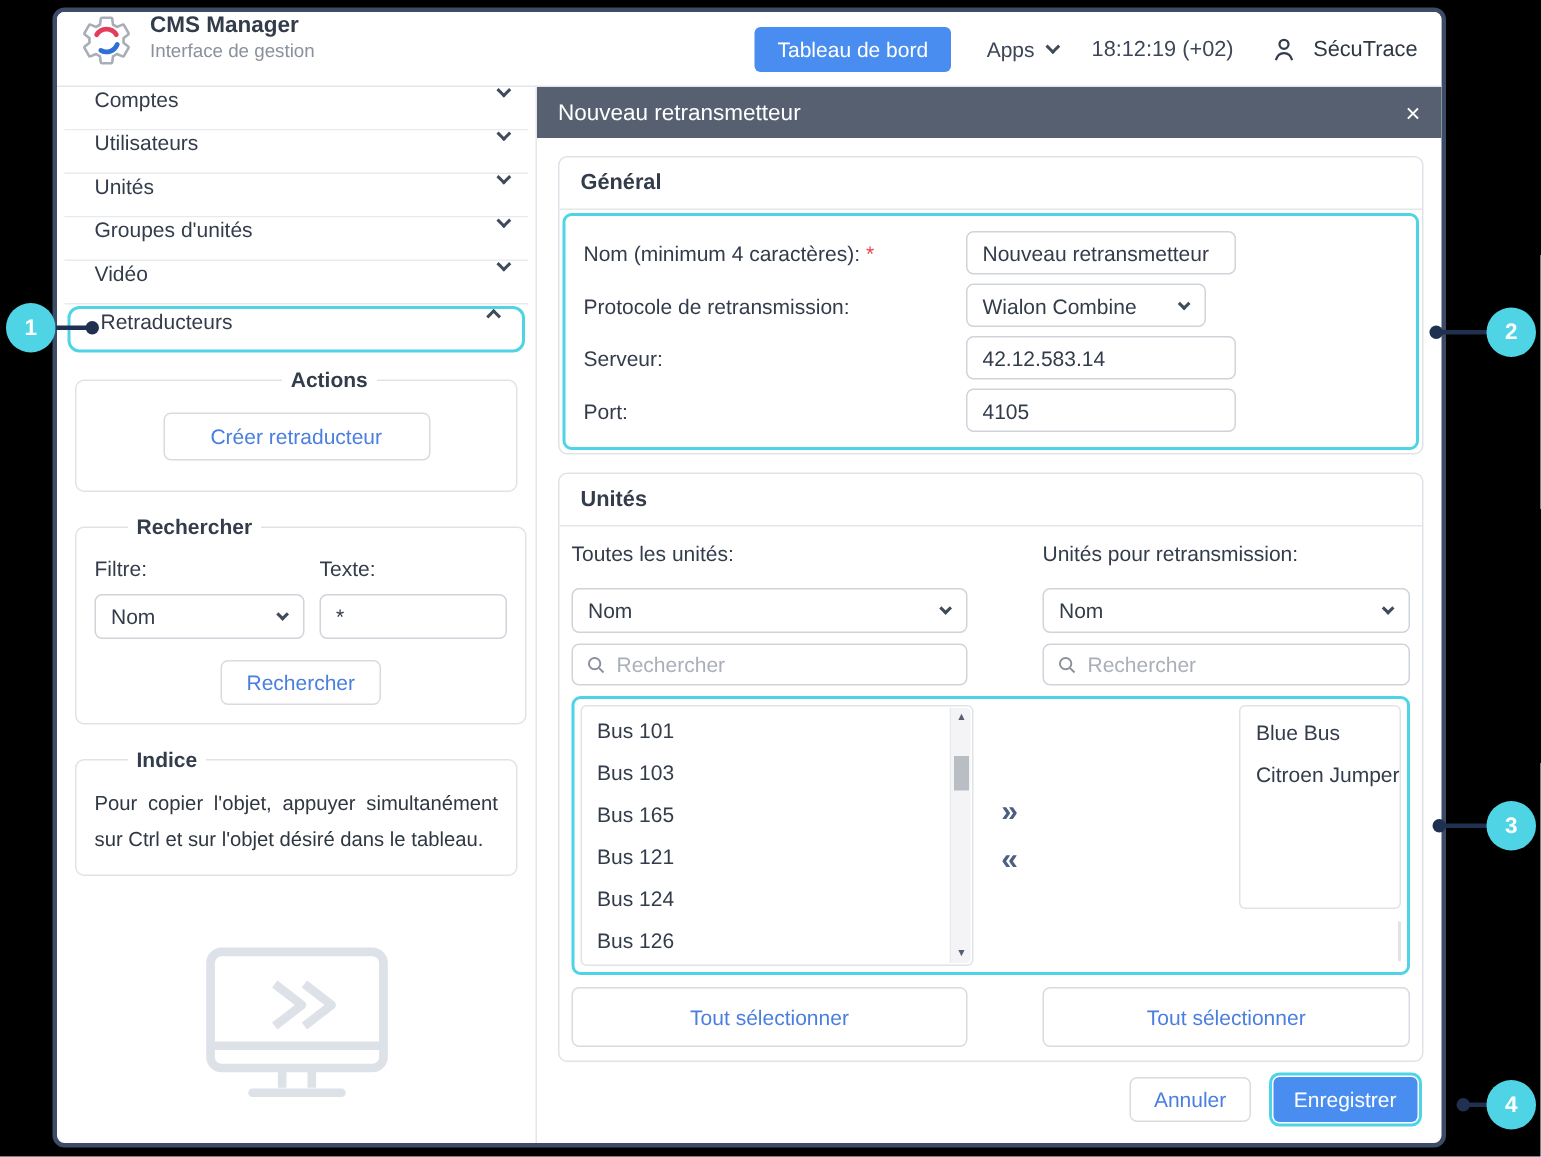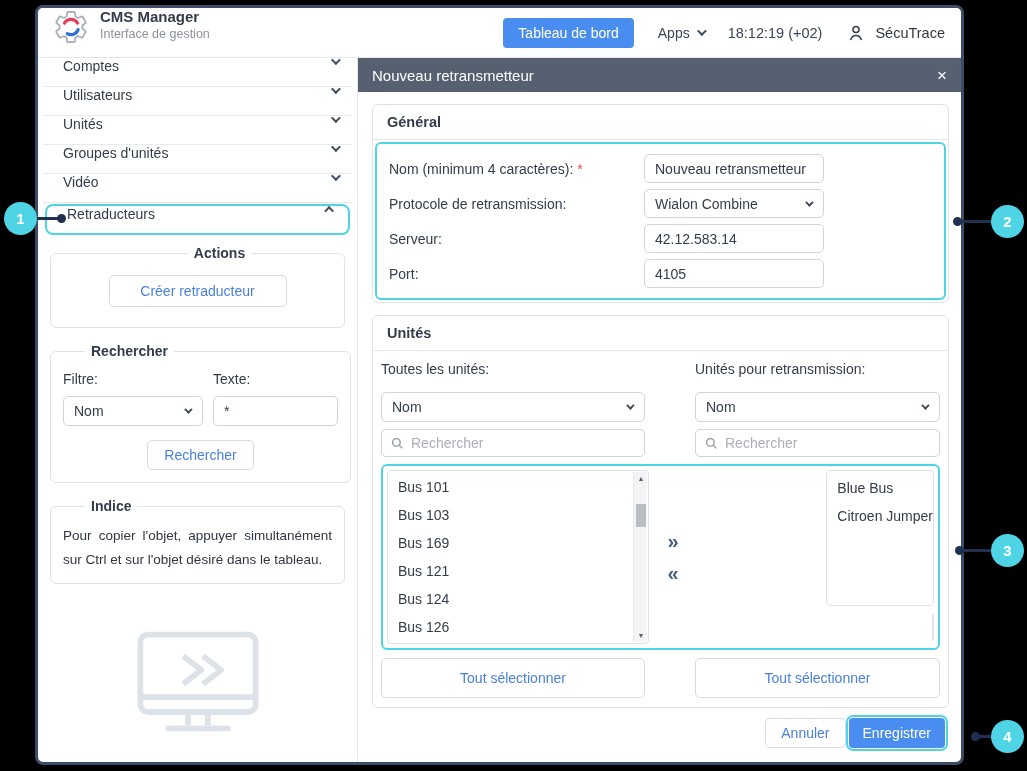--- a/index.html
+++ b/index.html
@@ -106,21 +106,21 @@
   }
   
   .general-highlight{margin:2px;border:2px solid var(--accent-cyan);border-radius:6px;padding:7px 12px;}
   .form-row{display:flex;align-items:center;height:35px;}
   .form-row label{flex:0 0 255px;font-size:14px;color:var(--text-dark);}
   .req{color:#e5484d;}
   .field-input{
     width:180px;height:29px;border:1px solid var(--border-input);border-radius:5px;
     padding:0 10px;font-size:14px;font-family:inherit;color:var(--text-dark);background:#fff;
   }
-  .field-select{width:180px;height:29px;}
+  .field-select{width:160px;height:29px;}
   
   .units-panel{margin-top:12px;flex:0 0 auto;}
   .units-body{padding:7px 8px 9px 8px;}
   .units-cols{display:flex;align-items:center;}
   .col-l{width:264px;flex:0 0 264px;}
   .col-m{width:50px;flex:0 0 50px;}
   .col-r{flex:1;min-width:0;}
   .col-label{font-size:14px;color:var(--text-dark);margin:3px 0 8px 0;}
   .units-cols + .units-cols{margin-top:7px;}
   .search-box{
@@ -164,21 +164,21 @@
     border:1px solid var(--panel-border);border-radius:4px;height:136px;
     padding-top:3px;background:#fff;overflow:hidden;
   }
   .gray-box{margin-top:8px;height:27px;background:#eceef1;border:1px solid #e0e3e7;border-radius:4px;}
   .select-all-row{display:flex;margin-top:8px;}
   .select-all-row .btn-outline{height:40px;padding:0;font-size:14px;}
   .select-all-row .btn-outline.left{width:264px;flex:0 0 264px;}
   .select-all-row .spacer{width:50px;flex:0 0 50px;}
   .select-all-row .btn-outline.right{flex:1;}
   
-  .modal-footer{margin-top:auto;display:flex;justify-content:flex-end;align-items:center;gap:3px;padding:10px 4px 4px 0;}
+  .modal-footer{margin-top:auto;display:flex;justify-content:flex-end;align-items:center;gap:15px;padding:10px 4px 4px 0;}
   .btn-cancel{background:#fff;border:1px solid #d8dce1;border-radius:5px;color:var(--link-blue);font-size:14px;font-family:inherit;padding:6px 15px;cursor:pointer;}
   .btn-save{
     background:var(--primary-blue);color:#fff;border:none;border-radius:4px;
     padding:7px 14px;font-size:14px;font-family:inherit;cursor:pointer;
     outline:2px solid var(--accent-cyan);outline-offset:1px;
   }
   
   .callout{
     position:absolute;width:33px;height:33px;border-radius:50%;
     background:var(--accent-cyan);color:#fff;font-size:15px;font-weight:bold;
@@ -376,21 +376,21 @@
                   <input type="text" placeholder="Rechercher" style="">
                 </div>
               </div>
             </div>
 
             <div class="transfer-highlight">
               <div class="unit-list">
                 <div class="items">
                     <div class="list-item">Bus 101</div>
                     <div class="list-item">Bus 103</div>
-                    <div class="list-item">Bus 169</div>
+                    <div class="list-item">Bus 165</div>
                     <div class="list-item">Bus 121</div>
                     <div class="list-item">Bus 124</div>
                     <div class="list-item">Bus 126</div>
                   </div>
                 <div class="vscroll">
                   <div class="arr up">▲</div>
                   <div class="thumb"></div>
                   <div class="arr dn">▼</div>
                 </div>
               </div>

